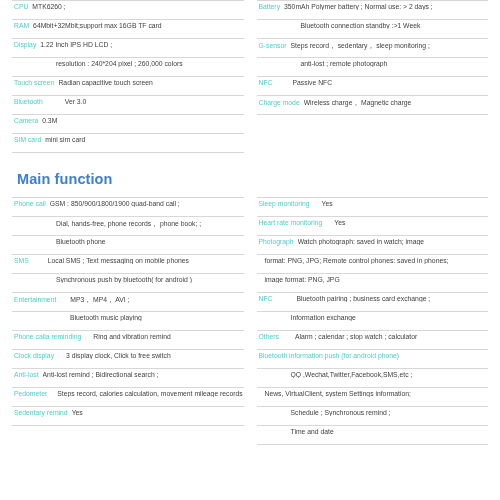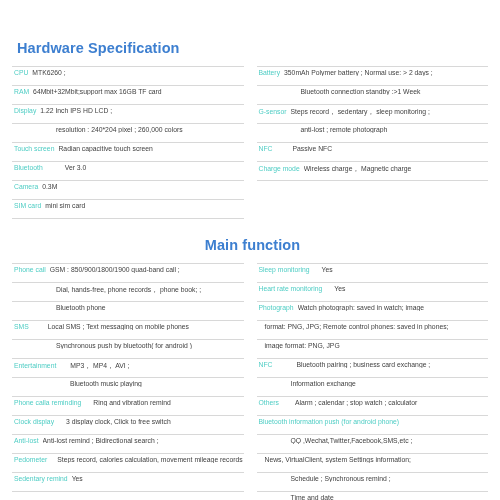--- a/index.html
+++ b/index.html
@@ -25,21 +25,21 @@
 
   
   .section-title {
     color: #3d7fd0;
     font-size: 14.5px;
     font-weight: bold;
     letter-spacing: 0.1px;
     padding-left: 5px;
   }
   #hw-title { padding-top: 40px; padding-bottom: 10px; }
-  #mf-title { padding-top: 18px; padding-bottom: 10px; text-align: center; }
+  #mf-title { padding-top: 18px; padding-bottom: 10px; }
 
   
   .columns {
     display: flex;
     flex-direction: row;
     align-items: flex-start;
     gap: 13px;
   }
   .col {
     flex: 1 1 0;
@@ -89,21 +89,20 @@
 
   
   #hardware .row { padding-top: 2px; padding-bottom: 3px; }
   #mainfunc .row { padding-top: 2px; padding-bottom: 3px; }
 </style>
 </head>
 <body>
 
 <div class="page">
 
-  <div id="hw-title" class="section-title">Hardware Specification</div>
 
   <div id="hardware" class="columns">
 
     <div class="col">
 
       <div class="row first">
         <span class="label">CPU</span>
         <span class="value">MTK6260 ;</span>
       </div>
 

